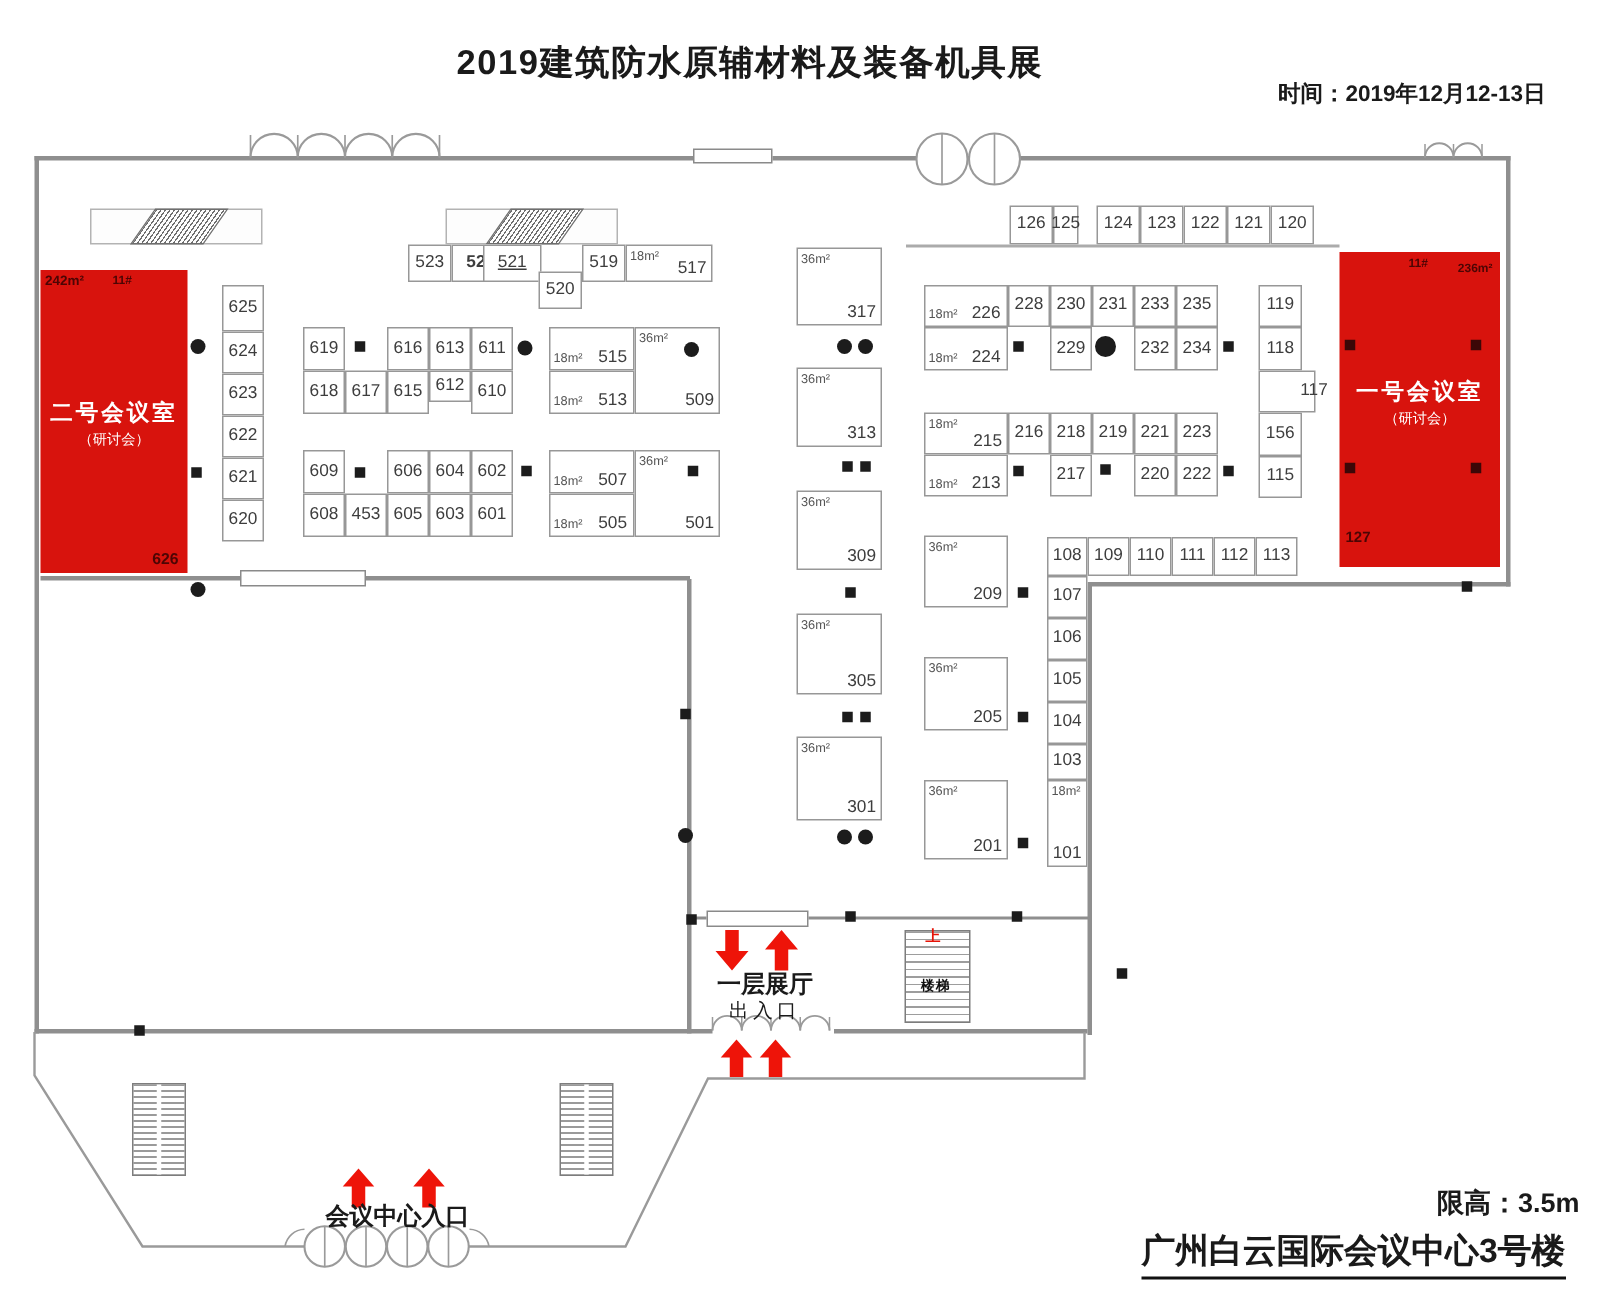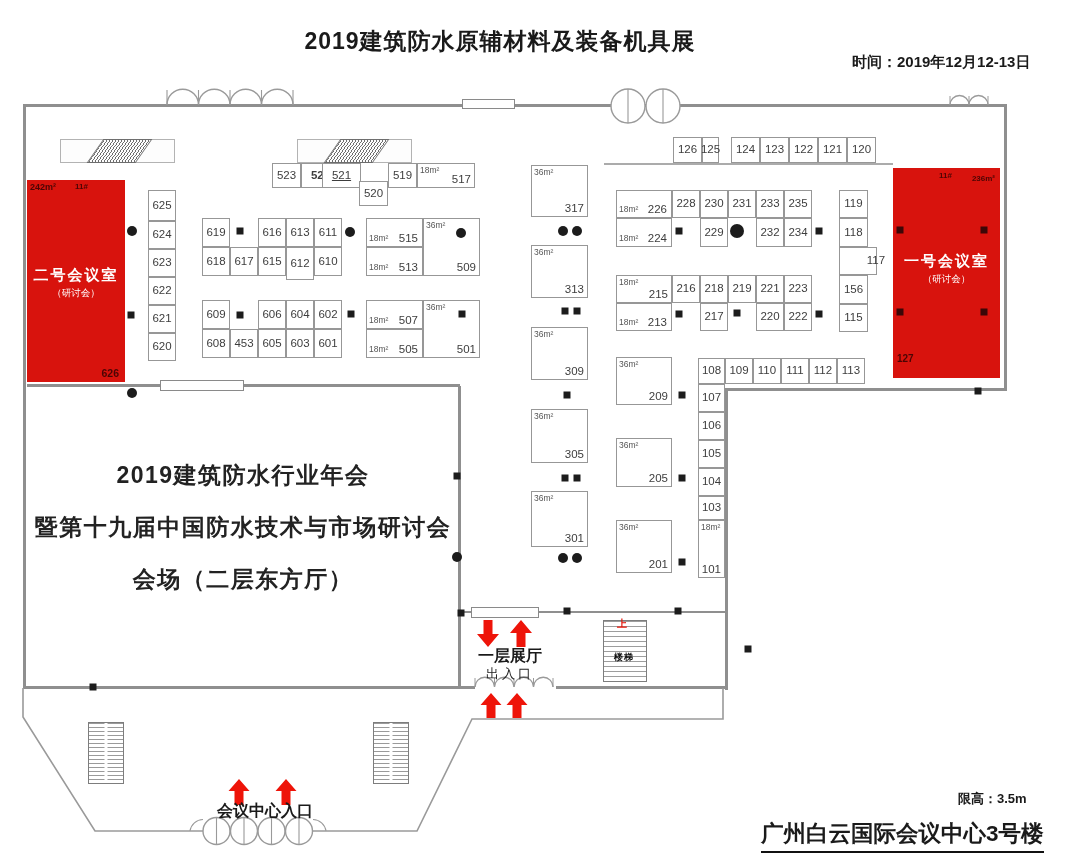--- a/index.html
+++ b/index.html
@@ -34,21 +34,21 @@
   .esc-v{position:absolute;border:1.5px solid #7d7d7d;z-index:3;
     background:repeating-linear-gradient(180deg,#9a9a9a 0 1px,transparent 1px 4px);}
   .esc-v .gap{position:absolute;left:50%;top:0;bottom:0;width:3px;background:#fff;transform:translateX(-50%);}
   .stairs{position:absolute;border:1.5px solid #7d7d7d;z-index:3;
     background:repeating-linear-gradient(180deg,#9d9d9d 0 1px,#fff 1px 5px);}
   .t-title{font-size:23px;font-weight:bold;letter-spacing:1px;text-align:center;z-index:8;}
   .t-time{font-size:15px;font-weight:bold;z-index:8;}
   .hallText{position:absolute;left:23px;top:460px;width:440px;text-align:center;z-index:8;
     color:#222;font-weight:600;font-size:23px;letter-spacing:1.5px;}
   .hallText div{margin-bottom:21px;}
-  .t-limit{font-size:13px;font-weight:bold;z-index:8;}
+  .t-limit{font-size:18px;font-weight:bold;z-index:8;}
   .t-building{font-size:22.5px;font-weight:bold;border-bottom:2.5px solid #111;padding-bottom:2px;z-index:8;}
   .t-hall1f{font-size:16px;font-weight:bold;text-align:center;width:96px;z-index:8;}
   .t-exit{font-size:13px;text-align:center;width:96px;letter-spacing:3px;z-index:8;}
   .t-entr{font-size:16px;font-weight:bold;text-align:center;width:110px;z-index:8;}
   .t-up{font-size:10px;font-weight:bold;color:#e51408;z-index:8;}
   .t-stairs{font-size:9px;font-weight:bold;color:#101010;text-align:center;width:42px;z-index:8;letter-spacing:1px;}
 </style>
 </head>
 <body>
 
@@ -133,25 +133,20 @@
     <span class="r-small" style="bottom:3px;right:6px;font-size:10.5px;">626</span>
   </div>
   <div class="redroom" style="left:893px;top:168px;width:107px;height:210px;">
     <span class="r-small" style="top:3px;left:46px;font-size:8px;">11#</span>
     <span class="r-small" style="top:6px;right:5px;font-size:8px;text-align:right;">236m²</span>
     <span class="r-name" style="top:84px;">一号会议室</span>
     <span class="r-sub" style="top:105px;">（研讨会）</span>
     <span class="r-small" style="bottom:14px;left:4px;font-size:10px;">127</span>
   </div>
 
-  <div class="hallText">
-    <div>2019建筑防水行业年会</div>
-    <div>暨第十九届中国防水技术与市场研讨会</div>
-    <div>会场（二层东方厅）</div>
-  </div>
 
   <div class="lbl t-hall1f" style="left:462px;top:646px;">一层展厅</div>
   <div class="lbl t-exit" style="left:462px;top:665px;">出入口</div>
   <div class="lbl t-entr" style="left:210px;top:801px;">会议中心入口</div>
 
   <div class="lbl t-limit" style="left:958px;top:790px;">限高：3.5m</div>
   <div class="lbl t-building" style="left:761px;top:818px;">广州白云国际会议中心3号楼</div>
 
 <div class="booth" style="left: 272px; top: 163px; width: 29px; height: 25px;">
       <span class="num">523</span>
@@ -204,21 +199,21 @@
     </div>
     <div class="booth" style="left: 202px; top: 247px; width: 28px; height: 29px;">
       <span class="num">618</span>
     </div>
     <div class="booth" style="left: 230px; top: 247px; width: 28px; height: 29px;">
       <span class="num">617</span>
     </div>
     <div class="booth" style="left: 258px; top: 247px; width: 28px; height: 29px;">
       <span class="num">615</span>
     </div>
-    <div class="booth" style="left: 286px; top: 247px; width: 28px; height: 33px;">
+    <div class="booth" style="left: 286px; top: 247px; width: 28px; height: 21px;">
       <span class="num">612</span>
     </div>
     <div class="booth" style="left: 314px; top: 247px; width: 28px; height: 29px;">
       <span class="num">610</span>
     </div>
     <div class="booth" style="left: 202px; top: 300px; width: 28px; height: 29px;">
       <span class="num">609</span>
     </div>
     <div class="booth" style="left: 258px; top: 300px; width: 28px; height: 29px;">
       <span class="num">606</span>

